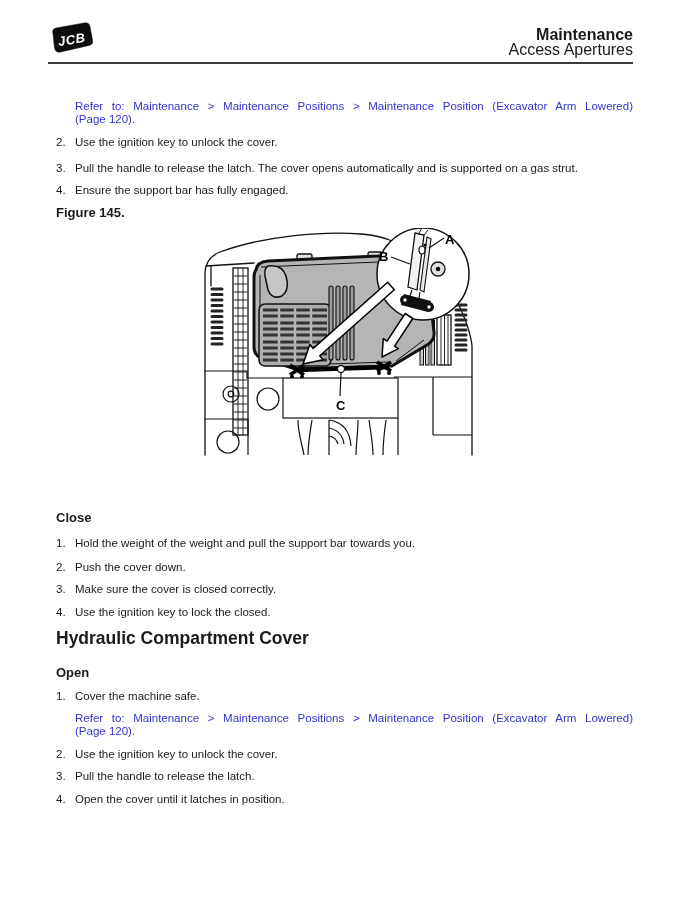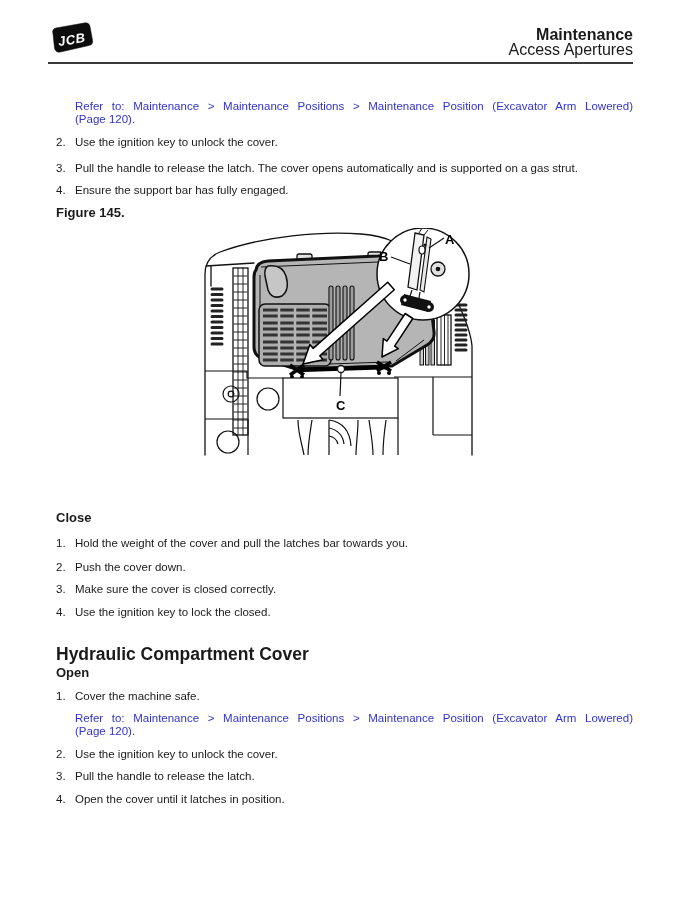--- a/index.html
+++ b/index.html
@@ -173,36 +173,36 @@
       <text class="lbl" x="247" y="16">A</text>
       <text class="lbl" x="181" y="33">B</text>
       <text class="lbl" x="138" y="182">C</text>
     </svg>
   </div>
 
 
   <div class="h-sub" style="top:511px;">Close</div>
   <div class="row" style="top:537px;">
     <span class="num">1.</span>
-    <span class="txt">Hold the weight of the cover and pull the latches bar towards you.</span>
+    <span class="txt">Hold the weight of the weight and pull the support bar towards you.</span>
   </div>
   <div class="row" style="top:561px;">
     <span class="num">2.</span>
     <span class="txt">Push the cover down.</span>
   </div>
   <div class="row" style="top:583px;">
     <span class="num">3.</span>
     <span class="txt">Make sure the cover is closed correctly.</span>
   </div>
   <div class="row" style="top:606px;">
     <span class="num">4.</span>
     <span class="txt">Use the ignition key to lock the closed.</span>
   </div>
 
-  <div class="h-big" style="top:648px;">Hydraulic Compartment Cover</div>
+  <div class="h-big" style="top:632px;">Hydraulic Compartment Cover</div>
   <div class="h-sub" style="top:666px;">Open</div>
   <div class="row" style="top:690px;">
     <span class="num">1.</span>
     <span class="txt">Cover the machine safe.</span>
   </div>
   <div class="linkblock" style="top:712px;">
     <div class="jline">Refer to: Maintenance &gt; Maintenance Positions &gt; Maintenance Position (Excavator Arm Lowered)</div>
     <div>(Page 120).</div>
   </div>
   <div class="row" style="top:748px;">

